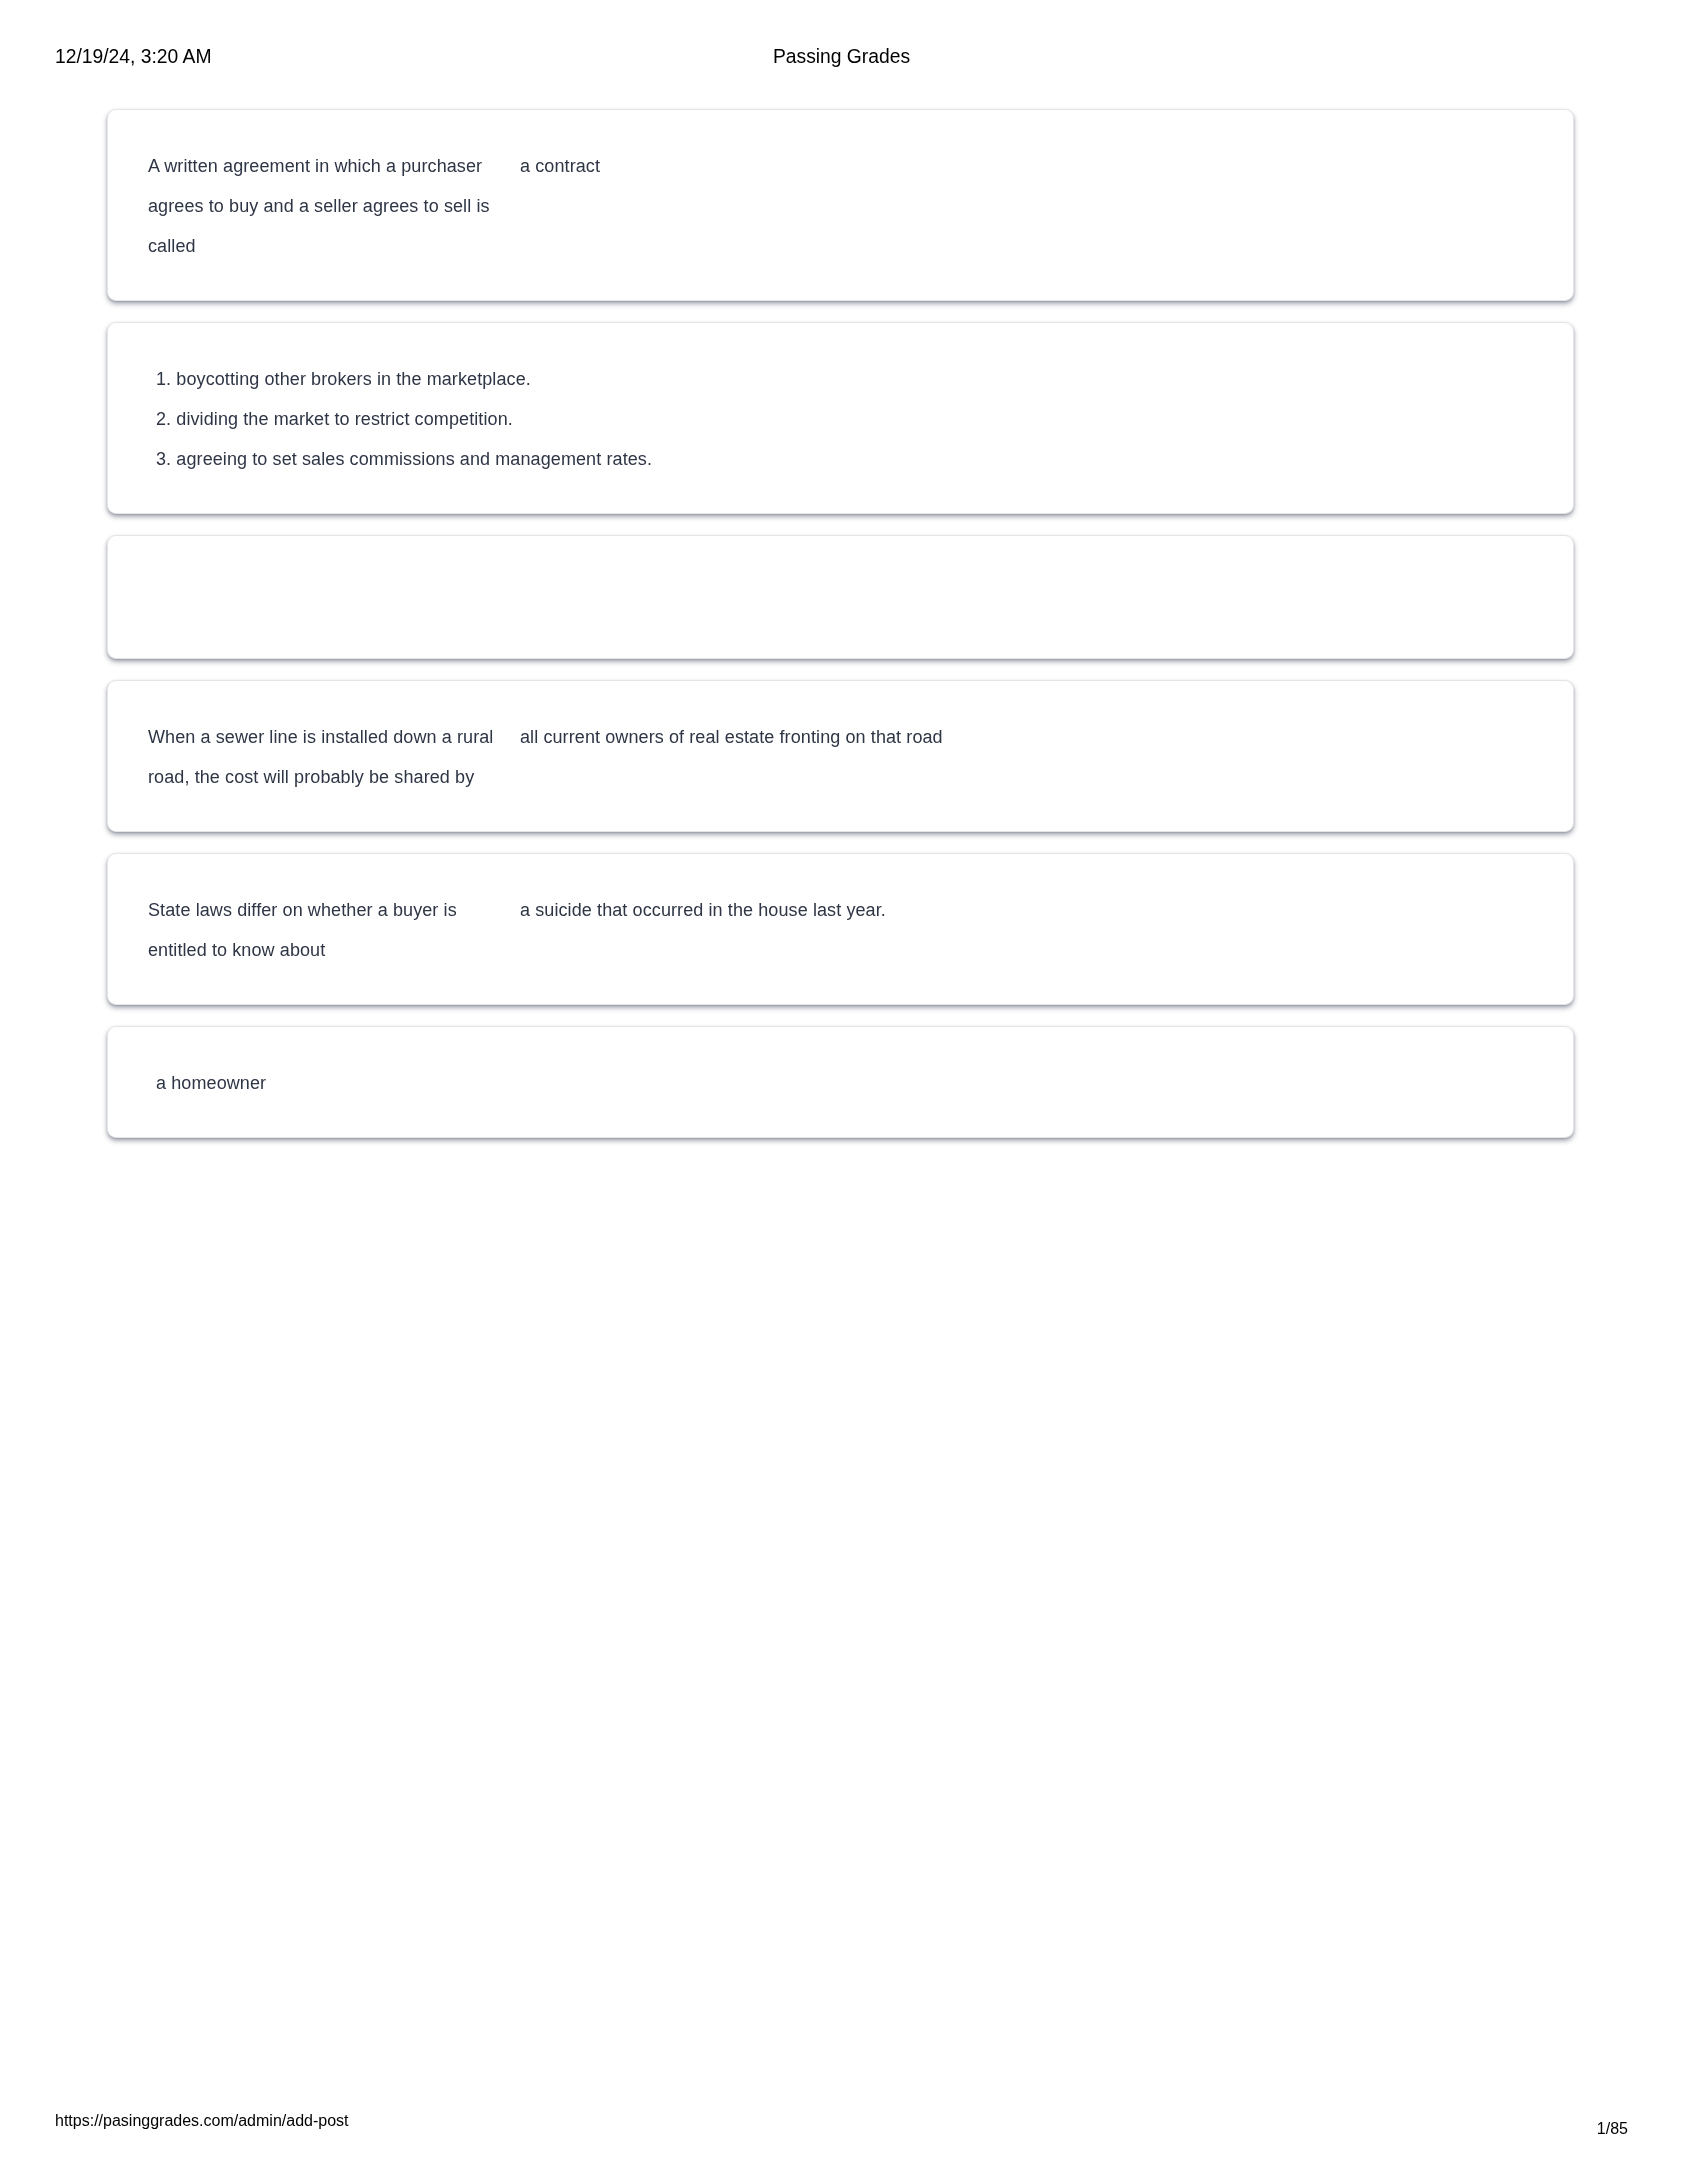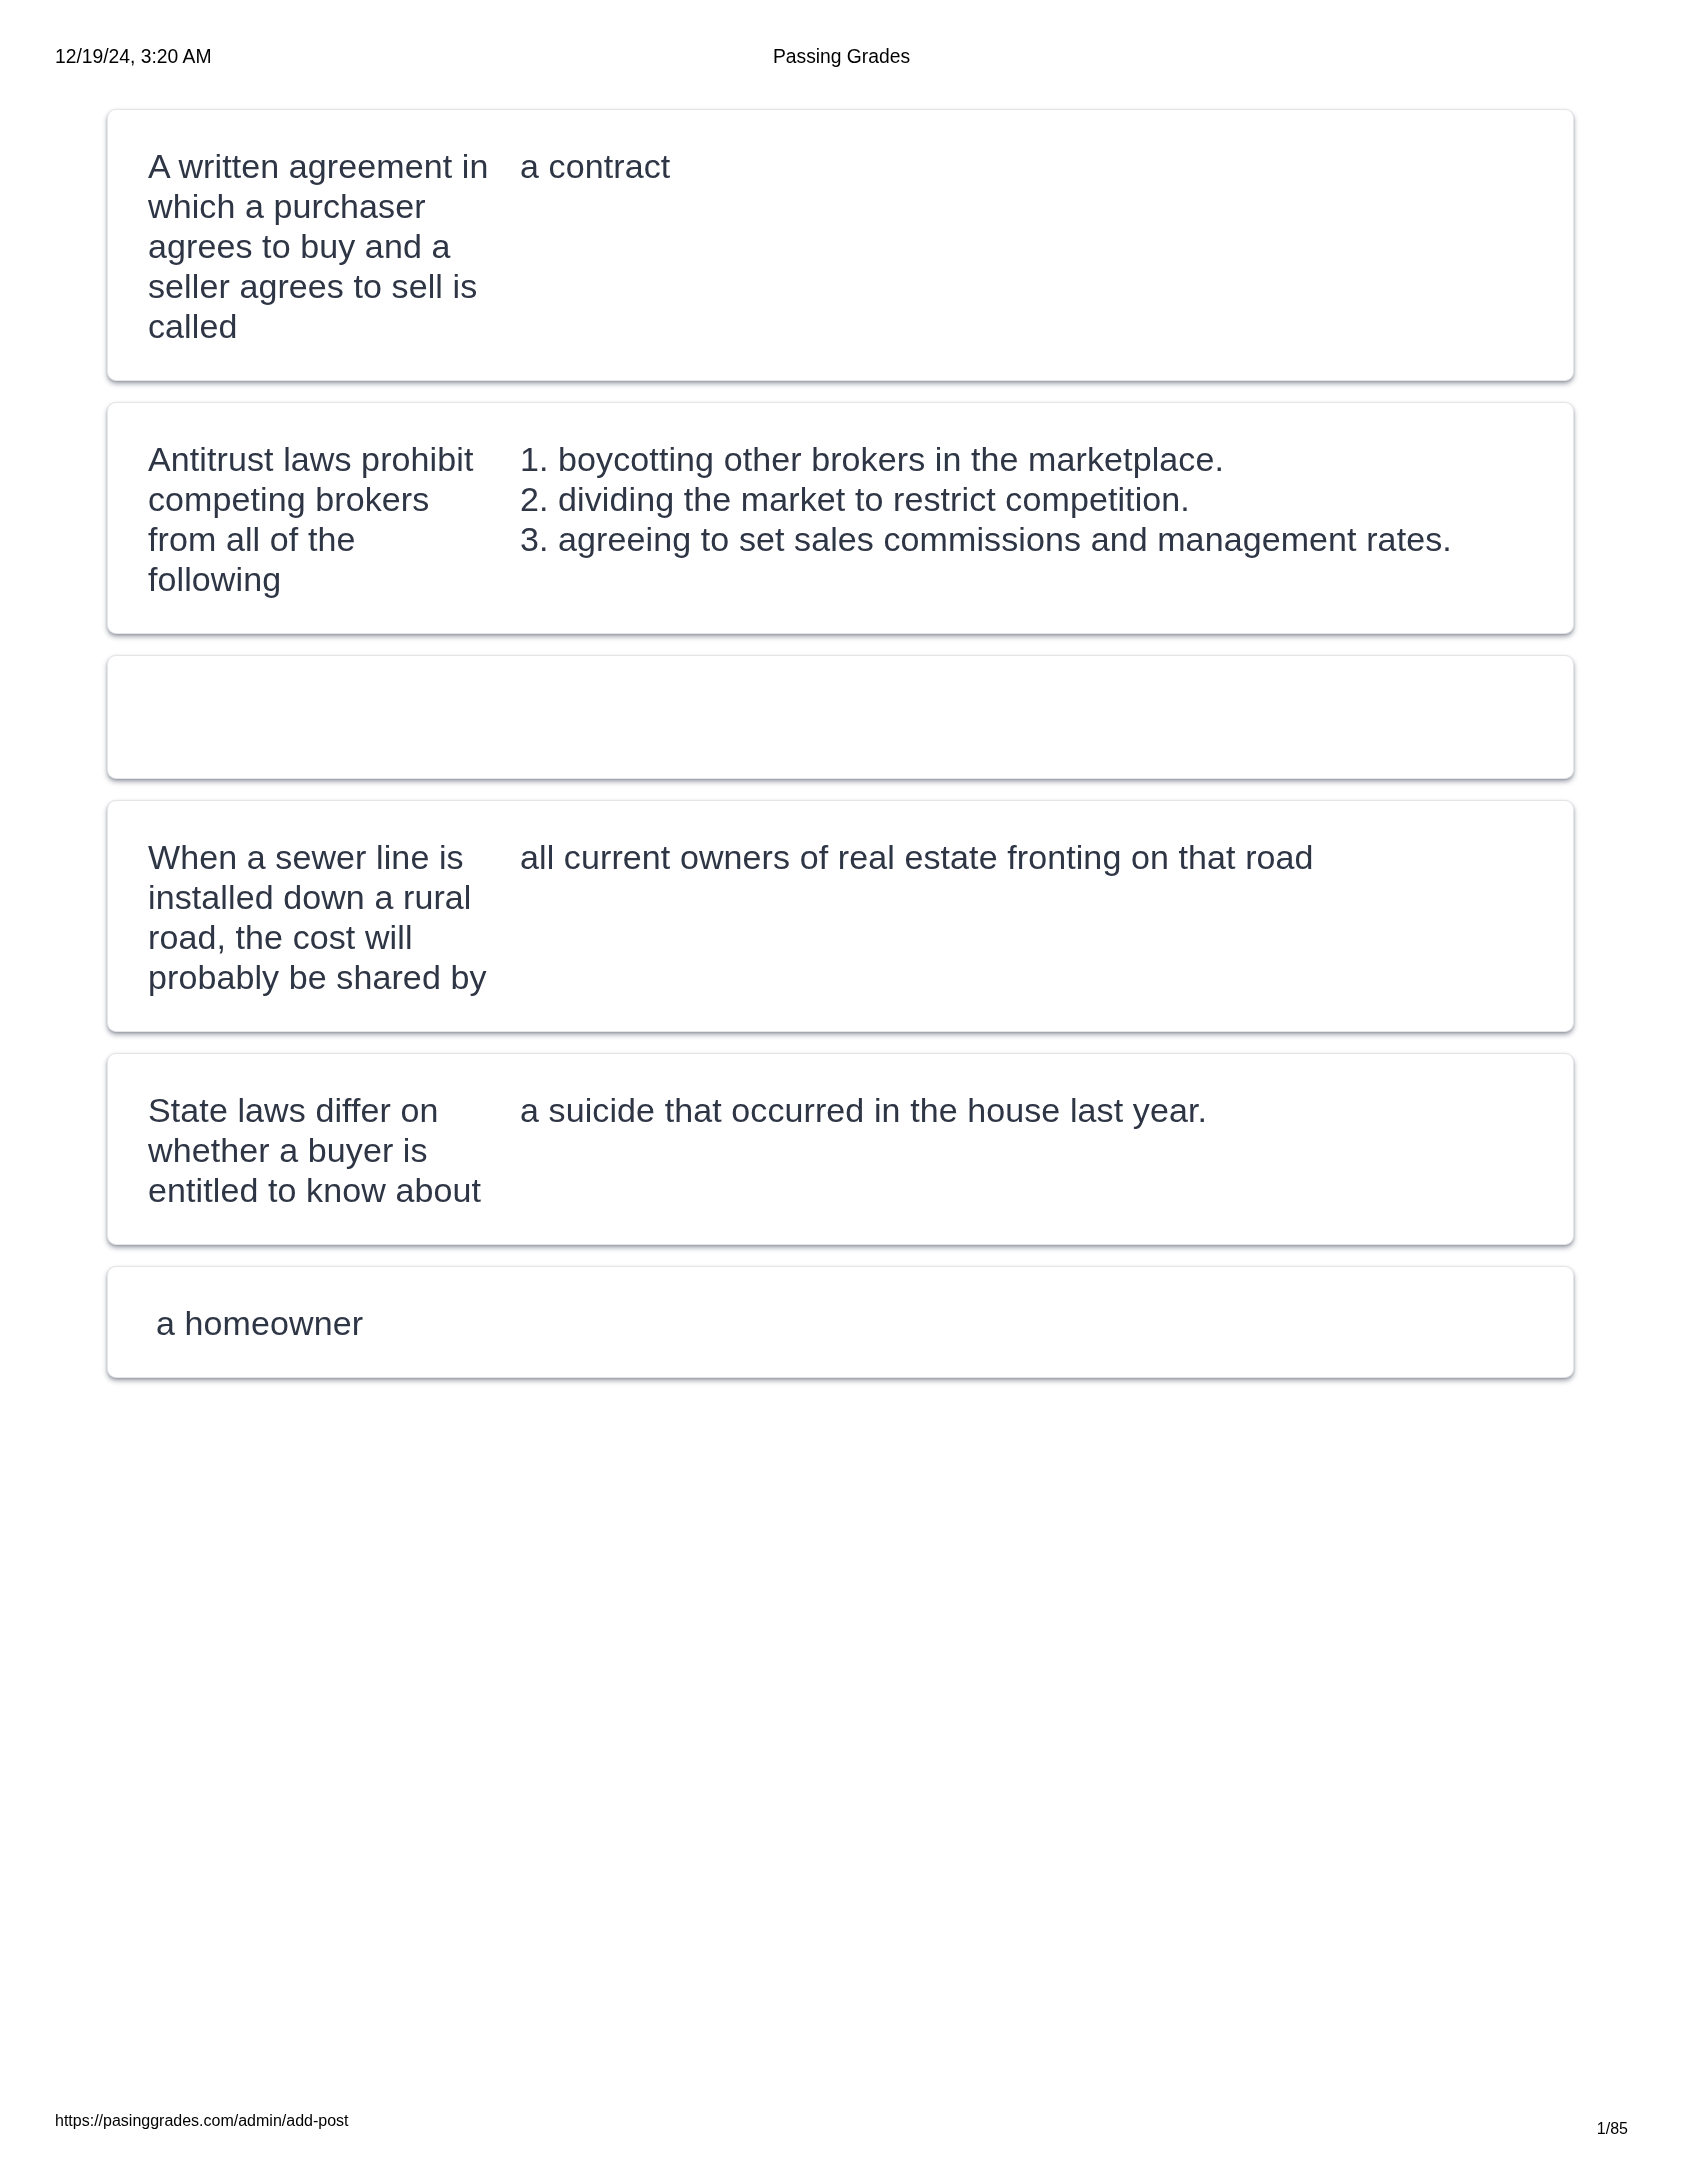--- a/index.html
+++ b/index.html
@@ -82,21 +82,21 @@
     box-sizing: border-box;
   }
   .card .col-def {
     flex: 1 1 auto;
     padding-left: 8px;
     box-sizing: border-box;
   }
 
   .card .col-term,
   .card .col-def {
-    font-size: 34px;
+    font-size: 18px;
     line-height: 40px;
     color: #2e3545;
     letter-spacing: 0.1px;
     white-space: pre-line;
     word-wrap: break-word;
   }
 
   .card.empty {
     min-height: 55px;
     padding-top: 40px;
@@ -138,21 +138,20 @@
     <span class="ph-left">12/19/24, 3:20 AM</span>
     <span class="ph-center">Passing Grades</span>
   </div>
 
   <div class="card-stack">
       <div class="card">
         <div class="col-term">A written agreement in which a purchaser agrees to buy and a seller agrees to sell is called</div>
         <div class="col-def">a contract</div>
       </div>
       <div class="card">
-        <div class="col-term">Antitrust laws prohibit competing brokers from all of the following</div>
         <div class="col-def">1. boycotting other brokers in the marketplace.
 2. dividing the market to restrict competition.
 3. agreeing to set sales commissions and management rates.</div>
       </div>
       <div class="card empty">
         <div class="col-term"></div>
         <div class="col-def"></div>
       </div>
       <div class="card">
         <div class="col-term">When a sewer line is installed down a rural road, the cost will probably be shared by</div>

